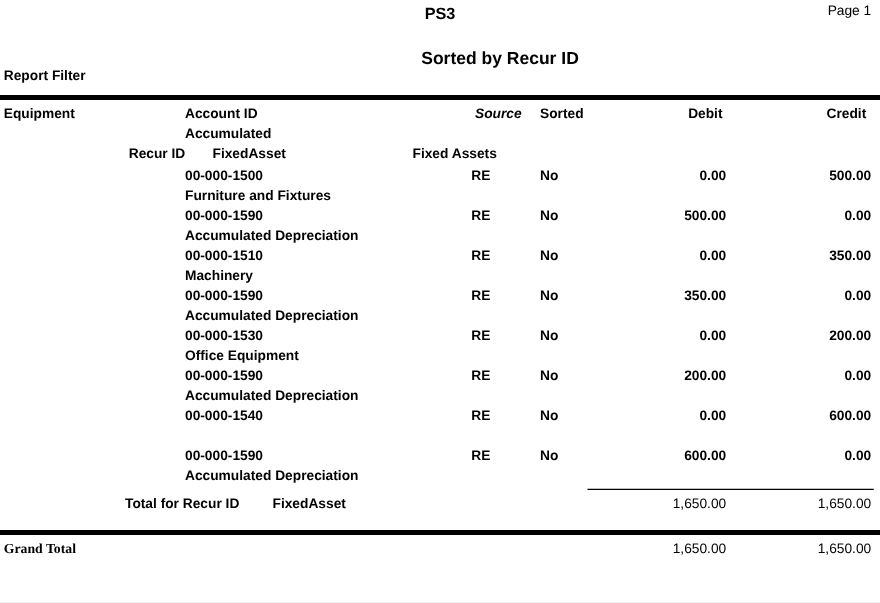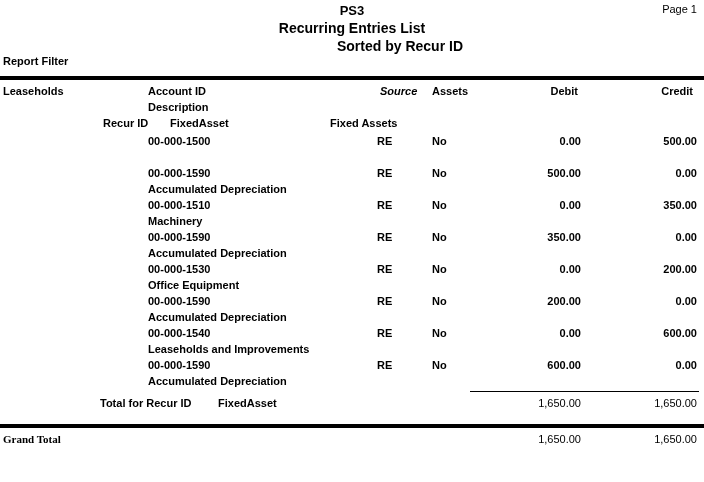--- a/index.html
+++ b/index.html
@@ -42,45 +42,45 @@
   }
   .entry .t { top: 0; font-weight: bold; }
   .entry .desc { top: 16px; }
 </style>
 </head>
 <body>
 
 <div class="report">
 
   <div class="title title-company">PS3</div>
-  <div class="title title-report">Recurring Entries List</div>
   <div class="title title-sort">Sorted by Recur ID</div>
   <span class="t" style="top:3px; right:7px;">Page 1</span>
   <span class="t b" style="top:55px; left:3px;">Report Filter</span>
 
   <div class="rule" style="top:76px; left:0; width:704px; height:4px;"></div>
 
-  <span class="t b" style="top:85px; left:3px;">Leaseholds</span>
+  <span class="t b" style="top:85px; left:3px;">Equipment</span>
   <span class="t b" style="top:85px; left:148px;">Account ID</span>
   <span class="t b" style="top:85px; left:380px;font-style:italic;">Source</span>
-  <span class="t b" style="top:85px; left:432px;">Assets</span>
+  <span class="t b" style="top:85px; left:432px;">Sorted</span>
   <span class="t b" style="top:85px; right:126px;">Debit</span>
   <span class="t b" style="top:85px; right:11px;">Credit</span>
-  <span class="t b" style="top:101px; left:148px;">Description</span>
+  <span class="t b" style="top:101px; left:148px;">Accumulated</span>
 
   <span class="t b" style="top:117px; left:103px;">Recur ID</span>
   <span class="t b" style="top:117px; left:170px;">FixedAsset</span>
   <span class="t b" style="top:117px; left:330px;">Fixed Assets</span>
 
   <div class="entry" style="top:135px">
     <span class="t" style="left:148px">00-000-1500</span>
     <span class="t" style="left:377px">RE</span>
     <span class="t" style="left:432px">No</span>
     <span class="t" style="right:123px">0.00</span>
     <span class="t" style="right:7px">500.00</span>
+    <span class="t desc" style="left:148px">Furniture and Fixtures</span>
   </div>
 
   <div class="entry" style="top:167px">
     <span class="t" style="left:148px">00-000-1590</span>
     <span class="t" style="left:377px">RE</span>
     <span class="t" style="left:432px">No</span>
     <span class="t" style="right:123px">500.00</span>
     <span class="t" style="right:7px">0.00</span>
     <span class="t desc" style="left:148px">Accumulated Depreciation</span>
   </div>
@@ -120,21 +120,20 @@
     <span class="t" style="right:7px">0.00</span>
     <span class="t desc" style="left:148px">Accumulated Depreciation</span>
   </div>
 
   <div class="entry" style="top:327px">
     <span class="t" style="left:148px">00-000-1540</span>
     <span class="t" style="left:377px">RE</span>
     <span class="t" style="left:432px">No</span>
     <span class="t" style="right:123px">0.00</span>
     <span class="t" style="right:7px">600.00</span>
-    <span class="t desc" style="left:148px">Leaseholds and Improvements</span>
   </div>
 
   <div class="entry" style="top:359px">
     <span class="t" style="left:148px">00-000-1590</span>
     <span class="t" style="left:377px">RE</span>
     <span class="t" style="left:432px">No</span>
     <span class="t" style="right:123px">600.00</span>
     <span class="t" style="right:7px">0.00</span>
     <span class="t desc" style="left:148px">Accumulated Depreciation</span>
   </div>

